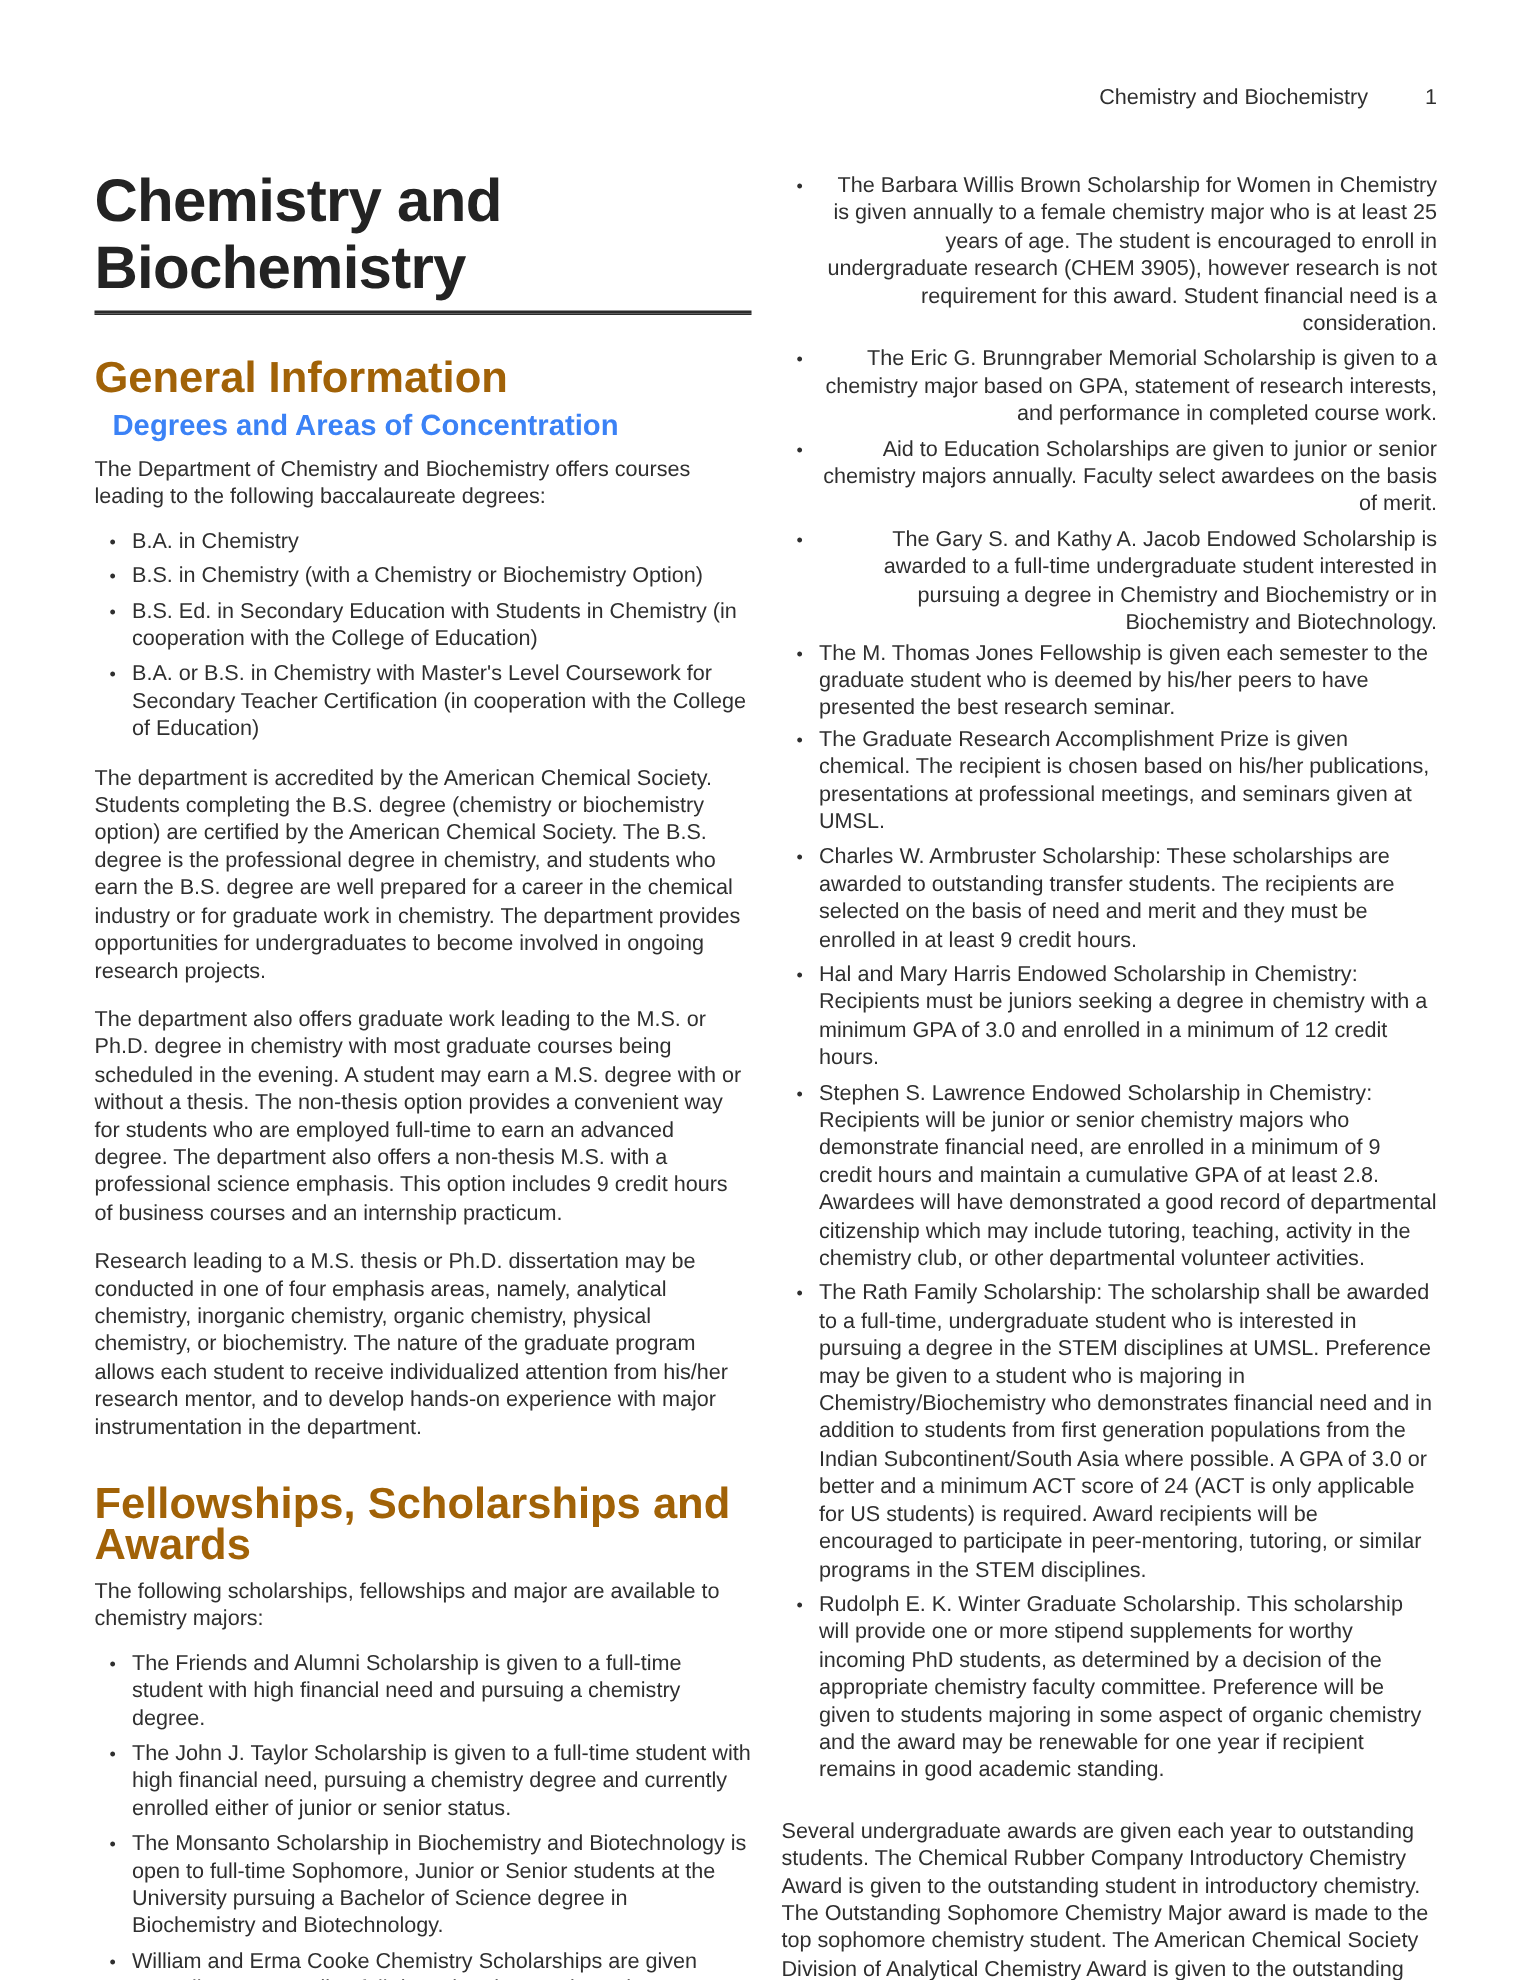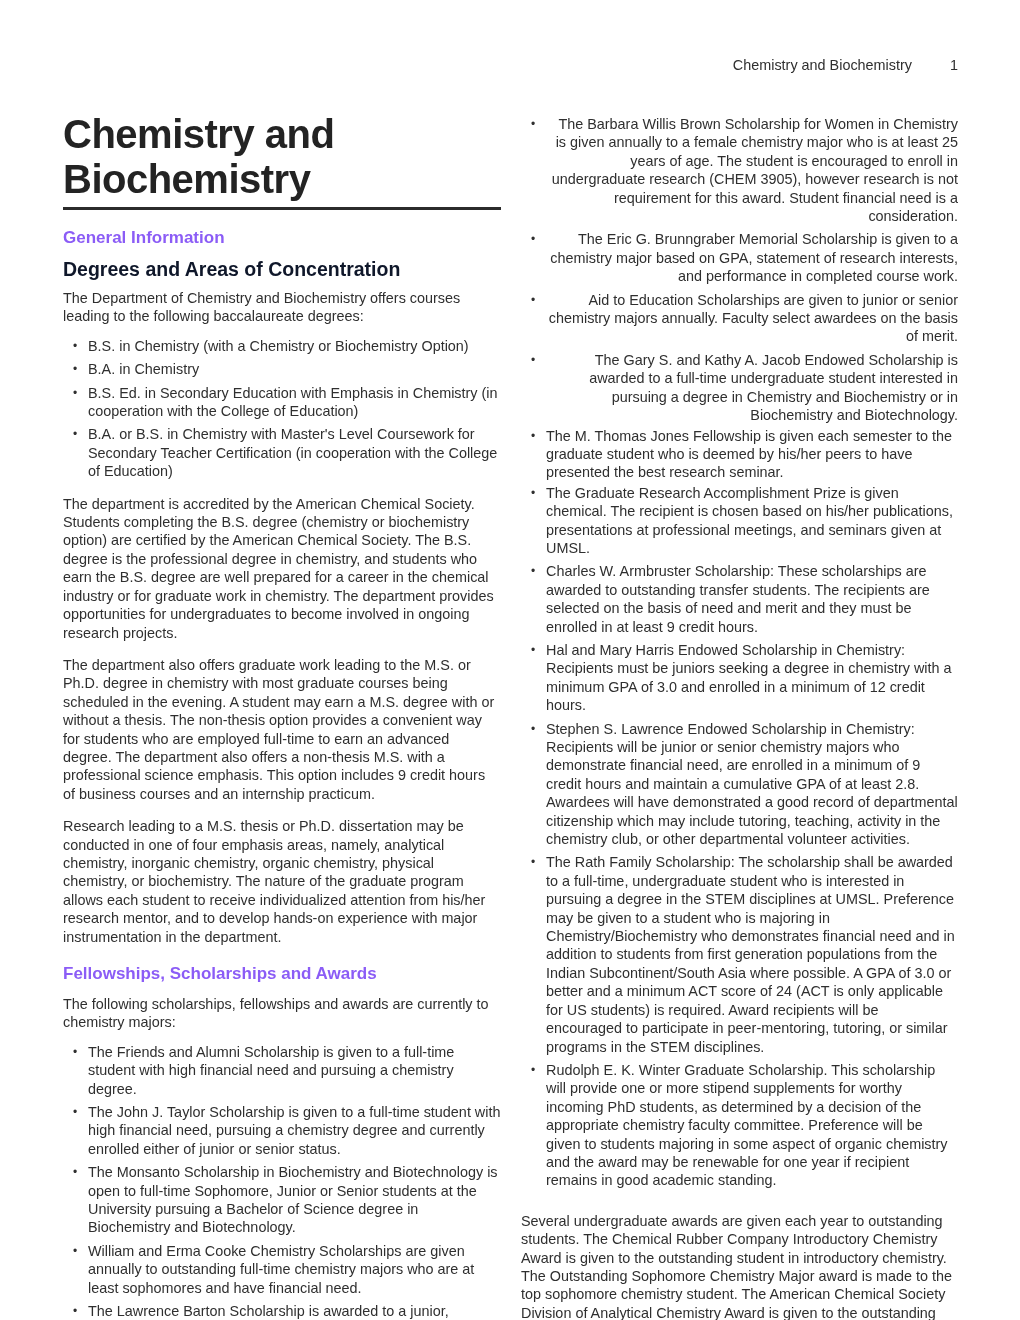--- a/index.html
+++ b/index.html
@@ -33,26 +33,26 @@
     margin: 0; padding: 0;
     font-size: 40px; line-height: 45px; font-weight: bold;
     color: #232323; letter-spacing: -0.5px;
   }
   .title-rule {
     height: 2px; margin-top: 5px;
     border-top: 2px solid #2b2b2b;
     border-bottom: 1px solid #2b2b2b;
   }
   h2 {
-    margin: 14px 0 0 0; padding: 0;
-    font-size: 17px; line-height: 27px; font-weight: bold; color: #8b5cf6;
+    margin: 29px 0 0 0; padding: 0;
+    font-size: 29px; line-height: 27px; font-weight: bold; color: #a16207;
   }
   h3 {
-    margin: 7px 0 0 0; padding: 0;
-    font-size: 19.5px; line-height: 23px; font-weight: bold; color: #0f172a;
+    margin: 7px 0 0 12px; padding: 0;
+    font-size: 19.5px; line-height: 23px; font-weight: bold; color: #3b82f6;
   }
   p {
     margin: 8px 0 0 0; padding: 0;
     font-size: 14.4px; line-height: 18.4px;
   }
   p.spaced { margin-top: 14px; }
 
   ul {
     list-style: none;
     margin: 11px 0 0 0; padding: 0;
@@ -87,32 +87,32 @@
 
     <div class="col col-left">
       <h1>Chemistry and Biochemistry</h1>
       <div class="title-rule"></div>
 
       <h2>General Information</h2>
       <h3>Degrees and Areas of Concentration</h3>
       <p>The Department of Chemistry and Biochemistry offers courses leading to the following baccalaureate degrees:</p>
 
       <ul>
+        <li>B.A. in Chemistry</li>
         <li>B.S. in Chemistry (with a Chemistry or Biochemistry Option)</li>
-        <li>B.A. in Chemistry</li>
-        <li>B.S. Ed. in Secondary Education with Emphasis in Chemistry (in cooperation with the College of Education)</li>
+        <li>B.S. Ed. in Secondary Education with Students in Chemistry (in cooperation with the College of Education)</li>
         <li>B.A. or B.S. in Chemistry with Master's Level Coursework for Secondary Teacher Certification (in cooperation with the College of Education)</li>
       </ul>
 
       <p class="spaced">The department is accredited by the American Chemical Society. Students completing the B.S. degree (chemistry or biochemistry option) are certified by the American Chemical Society. The B.S. degree is the professional degree in chemistry, and students who earn the B.S. degree are well prepared for a career in the chemical industry or for graduate work in chemistry. The department provides opportunities for undergraduates to become involved in ongoing research projects.</p>
       <p class="spaced">The department also offers graduate work leading to the M.S. or Ph.D. degree in chemistry with most graduate courses being scheduled in the evening. A student may earn a M.S. degree with or without a thesis. The non-thesis option provides a convenient way for students who are employed full-time to earn an advanced degree. The department also offers a non-thesis M.S. with a professional science emphasis. This option includes 9 credit hours of business courses and an internship practicum.</p>
       <p class="spaced">Research leading to a M.S. thesis or Ph.D. dissertation may be conducted in one of four emphasis areas, namely, analytical chemistry, inorganic chemistry, organic chemistry, physical chemistry, or biochemistry. The nature of the graduate program allows each student to receive individualized attention from his/her research mentor, and to develop hands-on experience with major instrumentation in the department.</p>
 
       <h2>Fellowships, Scholarships and Awards</h2>
-      <p>The following scholarships, fellowships and awards are currently to chemistry majors:</p>
+      <p>The following scholarships, fellowships and major are available to chemistry majors:</p>
 
       <ul>
         <li>The Friends and Alumni Scholarship is given to a full-time student with high financial need and pursuing a chemistry degree.</li>
         <li>The John J. Taylor Scholarship is given to a full-time student with high financial need, pursuing a chemistry degree and currently enrolled either of junior or senior status.</li>
         <li>The Monsanto Scholarship in Biochemistry and Biotechnology is open to full-time Sophomore, Junior or Senior students at the University pursuing a Bachelor of Science degree in Biochemistry and Biotechnology.</li>
         <li>William and Erma Cooke Chemistry Scholarships are given annually to outstanding full-time chemistry majors who are at least sophomores and have financial need.</li>
         <li>The Lawrence Barton Scholarship is awarded to a junior, preferably a first generation college student.</li>
       </ul>
     </div>
 

